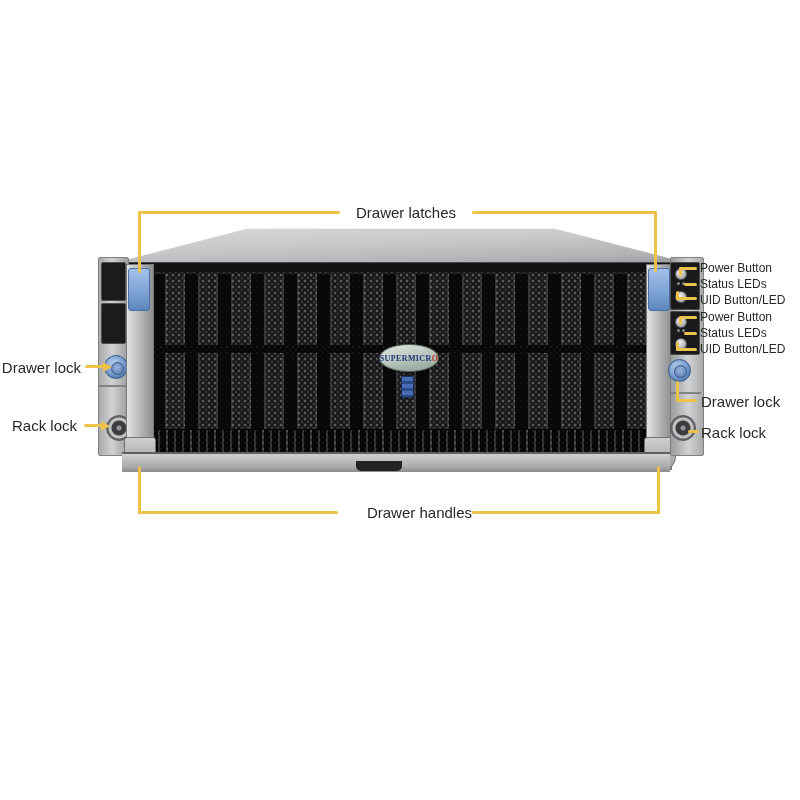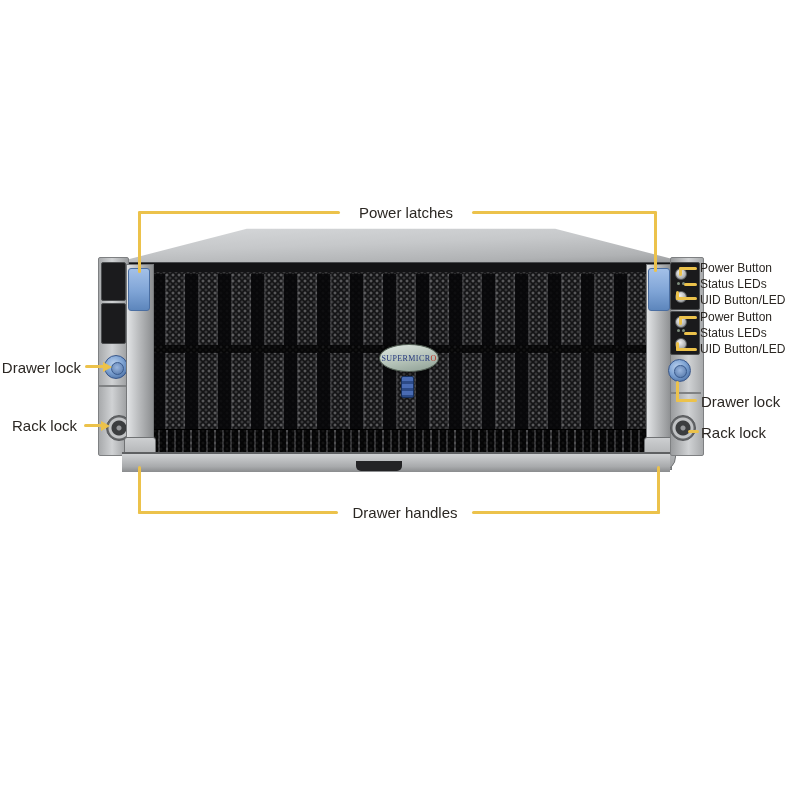--- a/index.html
+++ b/index.html
@@ -42,21 +42,21 @@
   .mesh-band{left:0;right:0;position:absolute;top:157px;height:26px;
     background:repeating-linear-gradient(90deg,rgba(0,0,0,.8) 0 6px,rgba(70,70,72,.5) 6px 8px);
     border-top:1px solid #000;}
   
   .logo{
     left:379px; top:344px; width:58px; height:26px; border-radius:50%;
     background:linear-gradient(168deg,#dfe7e1 0%,#b4c2b8 55%,#8d9e93 100%);
     border:1px solid #566258; display:flex; align-items:center; justify-content:center;
     box-shadow:0 0 4px rgba(0,0,0,.6);
   }
-  .logo-text{font-family:"Liberation Serif", serif; font-weight:normal; font-size:8px;
+  .logo-text{font-family:"Liberation Serif", serif; font-weight:bold; font-size:8px;
     letter-spacing:.4px; color:#22357c; white-space:nowrap;}
   .logo-o{color:#c03024;}
   .badge{left:401px; top:376px; width:11px; height:20px; border-radius:2px;
     background:repeating-linear-gradient(#4a6cb4 0 4px,#2c4a86 4px 7px);
     border:1px solid #16305e;}
   
   .left-ear{left:98px; top:257px; width:29px; height:197px;
     background:linear-gradient(90deg,#a8aaac,#d0d2d4 45%,#9a9c9e);
     border:1px solid #7e8082; border-radius:2px;}
   .right-ear{left:670px; top:257px; width:32px; height:197px;
@@ -155,27 +155,27 @@
     </div>
   <div class="abs racklock" style="left:670px; top:415px; width:24px; height:24px;"></div>
 
   <div class="abs bottom-strip"></div>
   <div class="abs bottom-tab"></div>
 
   <div class="abs line" style="left:138px; top:211px; width:202px; height:3px;"></div>
   <div class="abs line" style="left:138px; top:211px; width:3px; height:62px;"></div>
   <div class="abs line" style="left:472px; top:211px; width:185px; height:3px;"></div>
   <div class="abs line" style="left:654px; top:211px; width:3px; height:61px;"></div>
-  <div class="abs lab" style="left:340px; top:204px; width:132px; text-align:center;">Power latches</div>
+  <div class="abs lab" style="left:340px; top:204px; width:132px; text-align:center;">Drawer latches</div>
 
   <div class="abs line" style="left:138px; top:466px; width:3px; height:48px;"></div>
   <div class="abs line" style="left:138px; top:511px; width:200px; height:3px;"></div>
   <div class="abs line" style="left:472px; top:511px; width:188px; height:3px;"></div>
   <div class="abs line" style="left:657px; top:466px; width:3px; height:48px;"></div>
-  <div class="abs lab" style="left:338px; top:504px; width:134px; text-align:center;">Drawer handles</div>
+  <div class="abs lab" style="left:338px; top:504px; width:134px; text-align:right;">Drawer handles</div>
 
   <div class="abs line" style="left:679px; top:267px; width:3px; height:9px;"></div>
   <div class="abs line" style="left:679px; top:267px; width:18px; height:3px;"></div>
   <div class="abs line" style="left:684px; top:283px; width:13px; height:3px;"></div>
   <div class="abs line" style="left:676px; top:291px; width:3px; height:9px;"></div>
   <div class="abs line" style="left:676px; top:297px; width:21px; height:3px;"></div>
   <div class="abs lab lab-sm" style="left:700px; top:260px;">Power Button</div>
   <div class="abs lab lab-sm" style="left:700px; top:276px;">Status LEDs</div>
   <div class="abs lab lab-sm" style="left:700px; top:292px;">UID Button/LED</div>
 

